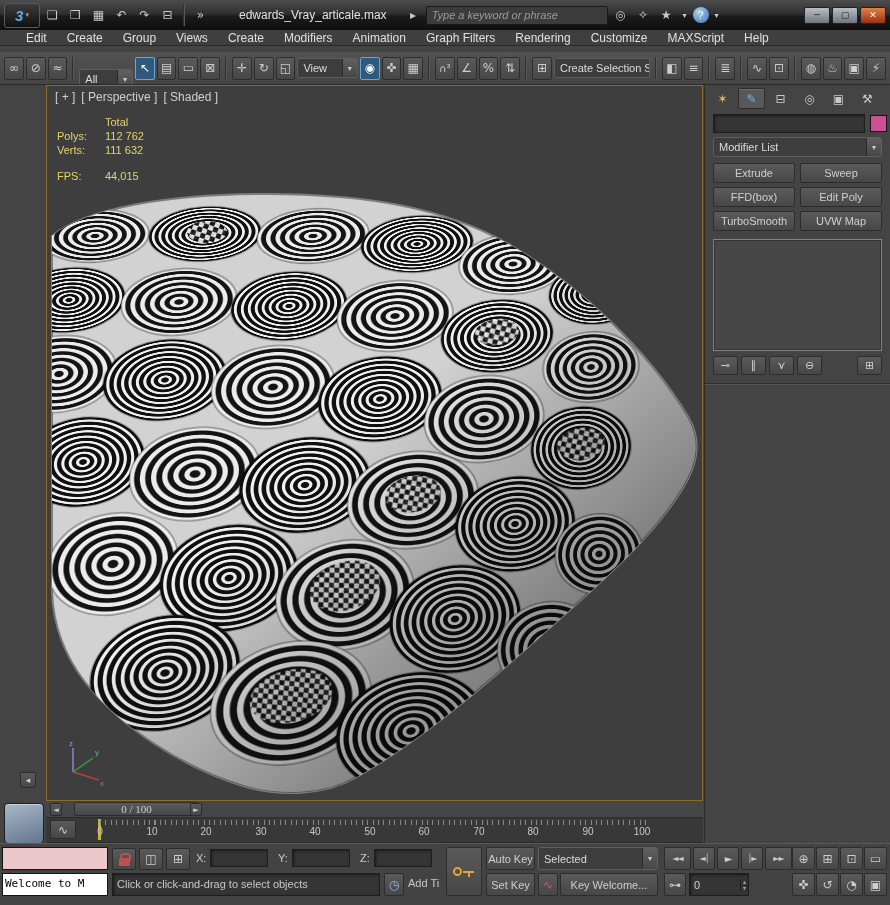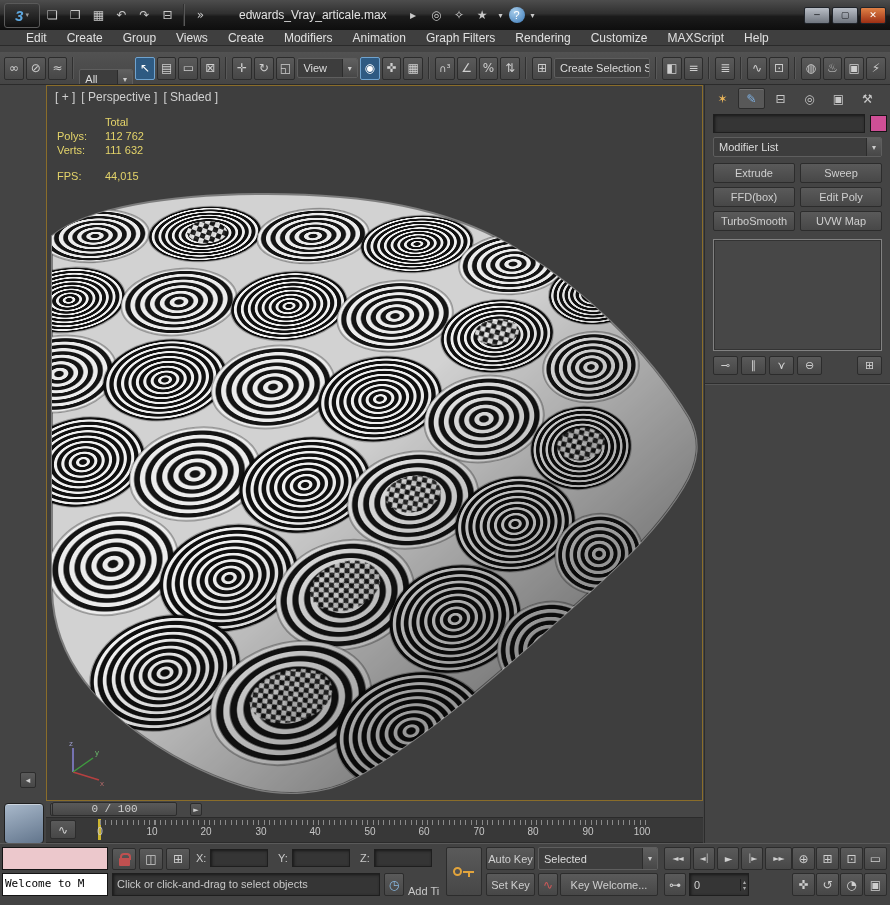--- a/index.html
+++ b/index.html
@@ -127,20 +127,21 @@
     <span class="qbtn">❏</span>
     <span class="qbtn">❒</span>
     <span class="qbtn">▦</span>
     <span class="qbtn">↶</span>
     <span class="qbtn">↷</span>
     <span class="qbtn">⊟</span>
     <span class="sep"></span>
     <span class="qbtn">»</span>
     <span class="wintitle">edwards_Vray_articale.max</span>
     <span class="qbtn" style="margin-left:14px;">▸</span>
+    <input class="search" placeholder="Type a keyword or phrase" style="">
     <span class="qbtn">◎</span>
     <span class="qbtn">✧</span>
     <span class="qbtn">★</span>
     <span class="qbtn" style="width:12px;font-size:8px;">▾</span>
     <span class="helpbtn">?</span>
     <span class="qbtn" style="width:12px;font-size:8px;">▾</span>
     <span style="flex:1"></span>
     <span class="winbtn">─</span>
     <span class="winbtn">▢</span>
     <span class="winbtn close">✕</span>
@@ -350,21 +351,21 @@
       <span class="btn">∥</span>
       <span class="btn">⋎</span>
       <span class="btn">⊖</span>
       <span class="btn" style="margin-left:auto;">⊞</span>
     </div>
     <div class="pdivider"></div>
   </div>
 
   <div class="sliderrow">
     <span class="btn" style="position:absolute;left:4px;top:2px;width:12px;height:13px;font-size:7px;">◄</span>
-    <span class="btn" style="position:absolute;left:6px;top:1px;width:125px;height:14px;font-size:11px;font-family:Liberation Mono, monospace;">0 / 100</span>
+    <span class="btn" style="position:absolute;left:28px;top:1px;width:125px;height:14px;font-size:11px;font-family:Liberation Serif, serif;">0 / 100</span>
     <span class="btn" style="position:absolute;left:144px;top:2px;width:12px;height:13px;font-size:7px;">►</span>
   </div>
 
   <div class="rulerrow">
     <span class="btn" style="position:absolute;left:4px;top:2px;width:26px;height:19px;">∿</span>
     <div class="marker"></div>
     <div class="tick-strip"></div>
     <span class="ticknum" style="left:54px;">0</span>
     <span class="ticknum" style="left:106px;">10</span>
     <span class="ticknum" style="left:160px;">20</span>
@@ -405,21 +406,21 @@
         </span>
     </span>
     <span class="btn" style="left:486px;top:3px;width:49px;height:23px;font-size:11px;font-family:'Liberation Sans',sans-serif;">Auto Key</span>
     <div class="combo" style="left:538px;top:3px;width:120px;height:23px;position:absolute;">
       <span>Selected</span>
       <span class="arrow">▾</span>
     </div>
 
     <div class="field" style="left:112px;top:29px;width:268px;height:23px;position:absolute;line-height:21px;padding-left:4px;color:#c8c8c8;">Click or click-and-drag to select objects</div>
     <span class="btn" style="left:384px;top:29px;width:20px;height:23px;color:#88b7e0;">◷</span>
-    <span class="slabel" style="left:408px;top:33px;width:40px;height:16px;overflow:hidden;white-space:nowrap;display:inline-block;margin-top:8px;">Add Ti</span>
+    <span class="slabel" style="left:408px;top:33px;width:40px;height:16px;overflow:hidden;white-space:nowrap;display:inline-block;">Add Ti</span>
     <span class="btn" style="left:486px;top:29px;width:49px;height:23px;font-size:11px;font-family:'Liberation Sans',sans-serif;">Set Key</span>
     <span class="btn" style="left:538px;top:29px;width:20px;height:23px;color:#d05858;">∿</span>
     <span class="btn" style="left:560px;top:29px;width:98px;height:23px;font-size:11px;font-family:'Liberation Sans',sans-serif;">Key Welcome...</span>
 
     <span class="btn pbtn" style="left:664px;top:3px;width:27px;height:23px;">◄◄</span>
     <span class="btn pbtn" style="left:693px;top:3px;width:22px;height:23px;">◄│</span>
     <span class="btn pbtn" style="left:717px;top:3px;width:22px;height:23px;font-size:10px;">►</span>
     <span class="btn pbtn" style="left:741px;top:3px;width:22px;height:23px;">│►</span>
     <span class="btn pbtn" style="left:765px;top:3px;width:27px;height:23px;">►►</span>
 

